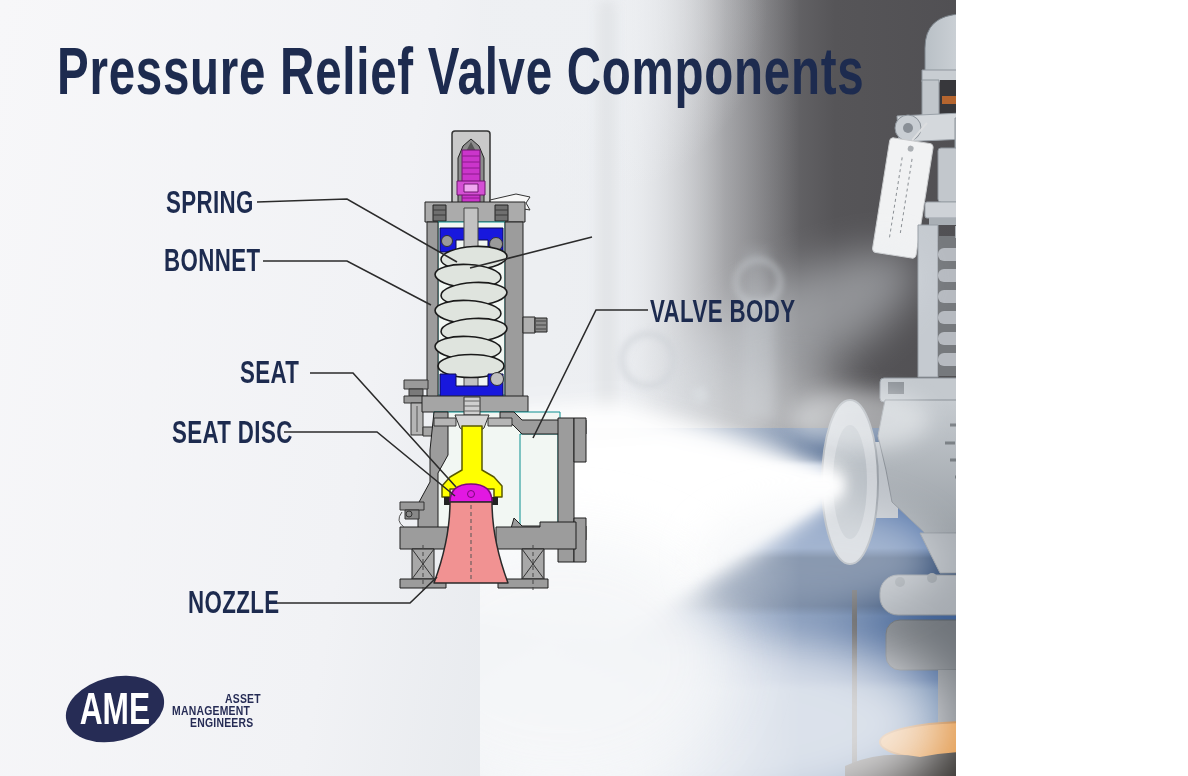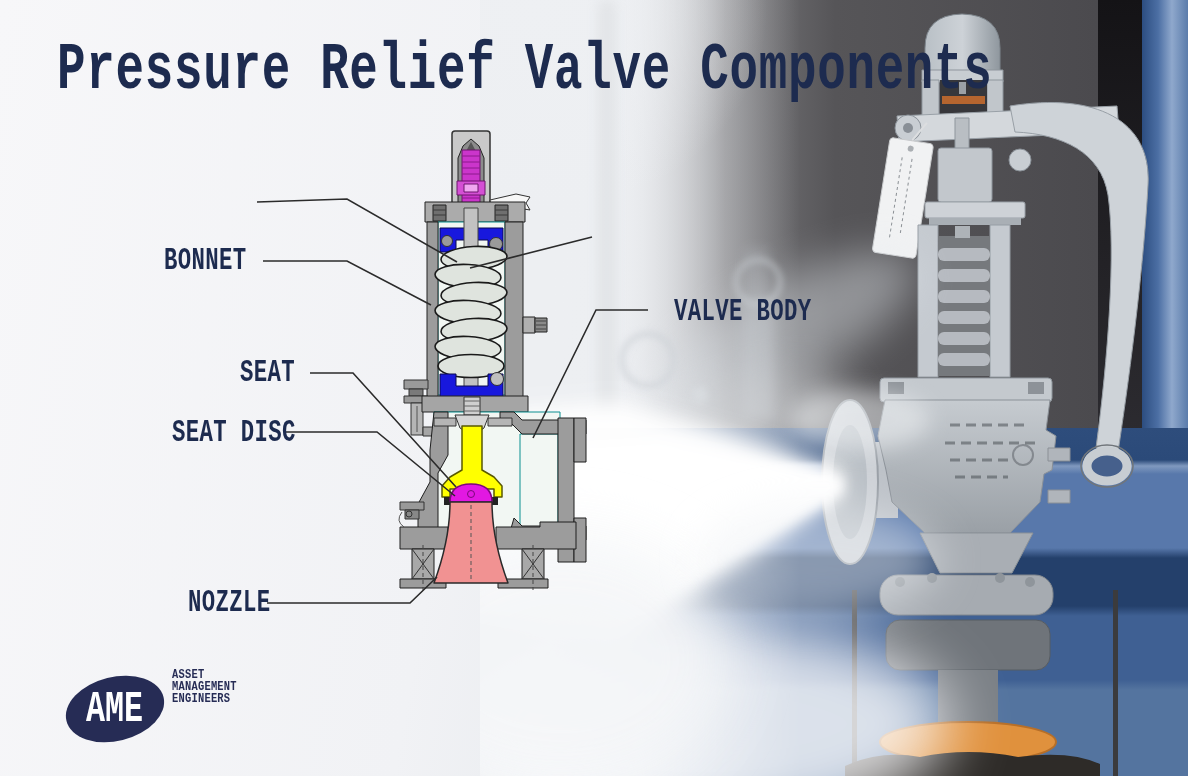--- a/index.html
+++ b/index.html
@@ -1,19 +1,19 @@
 <!DOCTYPE html>
 <html><head>
 <meta charset="utf-8">
 <style>
   html,body{margin:0;padding:0;background:#fff;}
   .canvas{
-    position:relative;width:1188px;height:776px;overflow:hidden;
+    position:relative;width:956px;height:776px;overflow:hidden;
     background:linear-gradient(100deg,#f7f7f9 0%,#f1f2f5 40%,#e6e9ed 60%,#dfe2e7 75%);
-    font-family:Liberation Mono, monospace;
+    font-family:Liberation Sans, sans-serif;
   }
   .cx{display:inline-block;transform:scaleX(.72);transform-origin:0 50%;white-space:nowrap;}
   
   .ph{position:absolute;left:480px;top:0;width:708px;height:776px;overflow:hidden;}
   .ph>div{position:absolute;}
   .ph-bgtop{left:140px;top:0;width:478px;height:434px;
     background:linear-gradient(90deg,rgba(96,95,98,0) 0%,rgba(96,95,98,.8) 22%,#565558 45%,#4b4a4e 100%);}
   .ph-black{left:618px;top:0;width:44px;height:438px;
     background:linear-gradient(180deg,#141316,#232226 60%,#2c2b30);}
   .ph-blueright{left:662px;top:0;width:46px;height:482px;
@@ -26,31 +26,31 @@
     background:radial-gradient(ellipse 70% 90% at 12% 4%,rgba(238,240,243,.95),rgba(238,240,243,0) 72%);}
   .ph svg{position:absolute;left:0;top:0;}
   
   .title{position:absolute;left:57px;top:38px;font-weight:bold;font-size:66px;line-height:1;
     color:#1d2b4f;letter-spacing:1px;}
   .lbl{position:absolute;font-weight:bold;font-size:31px;line-height:1;color:#1d2b4f;}
   .lbl .cx{letter-spacing:.5px;}
   .lbl-spring{left:166px;top:187px;}
   .lbl-bonnet{left:164px;top:245px;}
   .lbl-spindle{left:598px;top:219px;}
-  .lbl-valve-body{left:650px;top:296px;margin-left:24px;}
+  .lbl-valve-body{left:650px;top:296px;}
   .lbl-seat{left:240px;top:357px;}
   .lbl-seat-disc{left:172px;top:417px;}
   .lbl-nozzle{left:176px;top:587px;margin-left:12px;}
   .leaders,.diag{position:absolute;}
   
   .logo{position:absolute;left:62px;top:668px;width:240px;height:90px;}
   .logo-ellipse{position:absolute;left:3px;top:9px;width:100px;height:64px;border-radius:50%;
     background:#262c55;transform:rotate(-14deg);display:flex;align-items:center;justify-content:center;}
   .logo-abbrev{color:#fff;font-weight:bold;font-size:44px;line-height:1;transform:rotate(14deg) scaleX(.72);}
-  .logo-name{position:absolute;left:110px;top:1px;color:#262c55;font-weight:bold;font-size:13px;line-height:11.8px;}
+  .logo-name{position:absolute;left:110px;top:25px;color:#262c55;font-weight:bold;font-size:13px;line-height:11.8px;text-align:right;}
   .logo-name .cx{transform:scaleX(.8);letter-spacing:.3px;}
 </style>
 </head>
 <body>
 
 <div class="canvas">
 
   <div class="ph">
     <div class="ph-bgtop"></div>
     <div class="ph-black"></div>
@@ -335,20 +335,21 @@
       <polyline points="257,202 347,199 457,262"></polyline>
       <polyline points="263,261 347,261 431,305"></polyline>
       <polyline points="592,237 470,268"></polyline>
       <polyline points="648,310 596,310 533,438"></polyline>
       <polyline points="310,373 353,373 456,487"></polyline>
       <polyline points="284,432 377,432 455,496"></polyline>
       <polyline points="267,603 410,603 437,577"></polyline>
     </g>
   </svg>
 
+  <div class="lbl lbl-spring"><span class="cx">SPRING</span></div>
   <div class="lbl lbl-bonnet"><span class="cx">BONNET</span></div>
   <div class="lbl lbl-valve-body"><span class="cx">VALVE BODY</span></div>
   <div class="lbl lbl-seat"><span class="cx">SEAT</span></div>
   <div class="lbl lbl-seat-disc"><span class="cx">SEAT DISC</span></div>
   <div class="lbl lbl-nozzle"><span class="cx">NOZZLE</span></div>
 
   <div class="logo">
     <div class="logo-ellipse">
       <span class="logo-abbrev">AME</span>
     </div>

